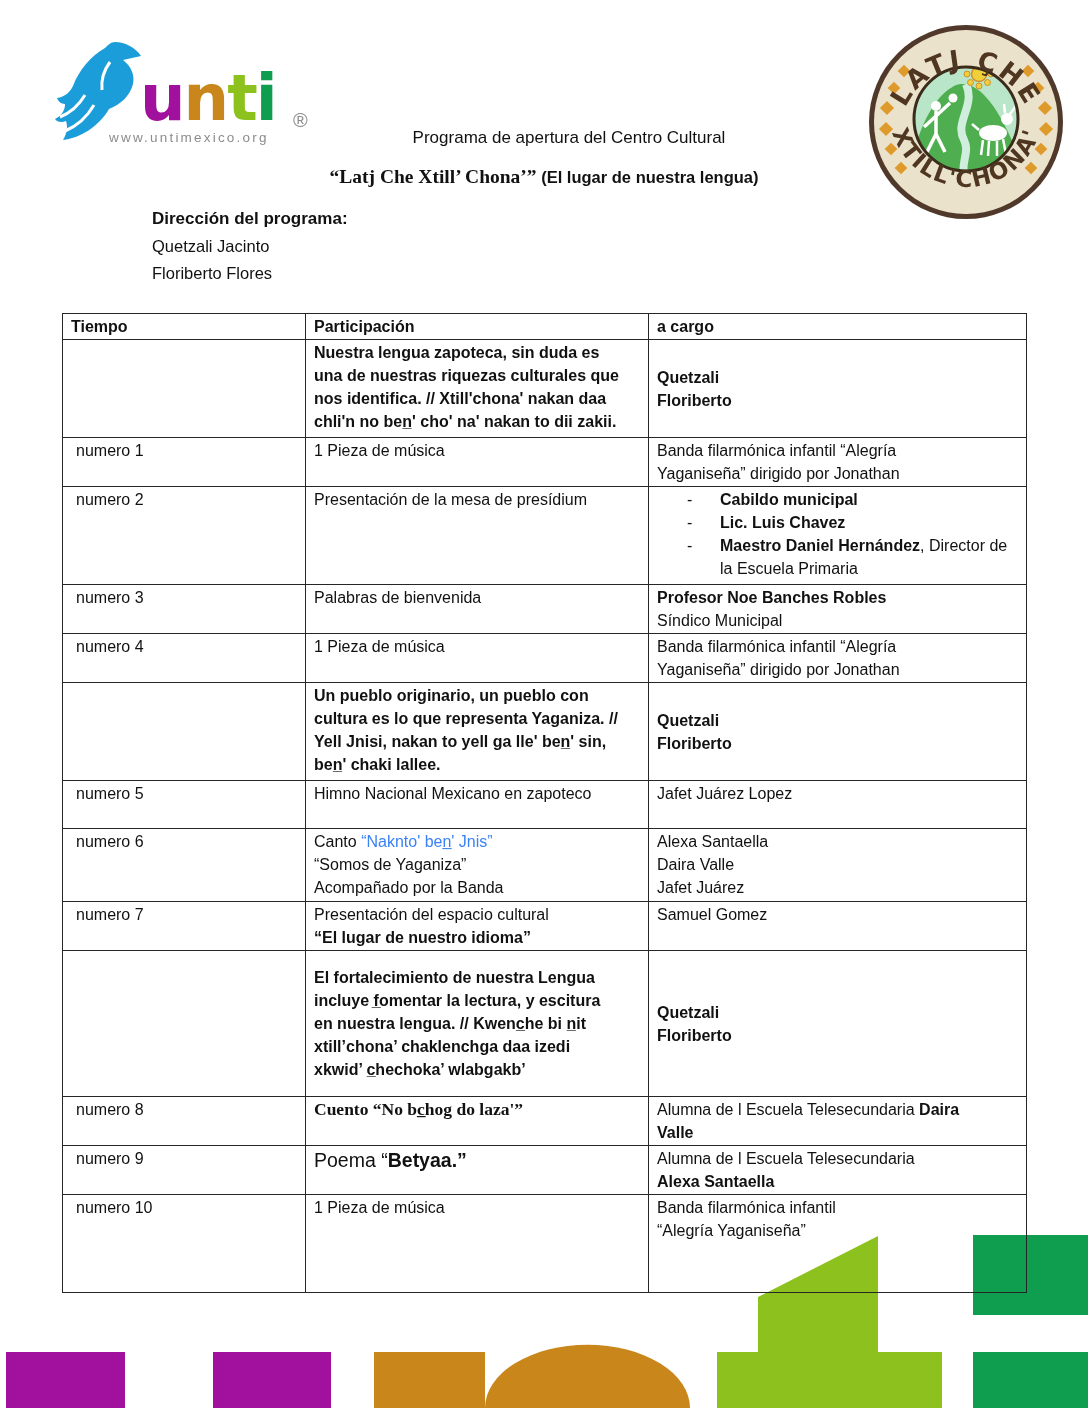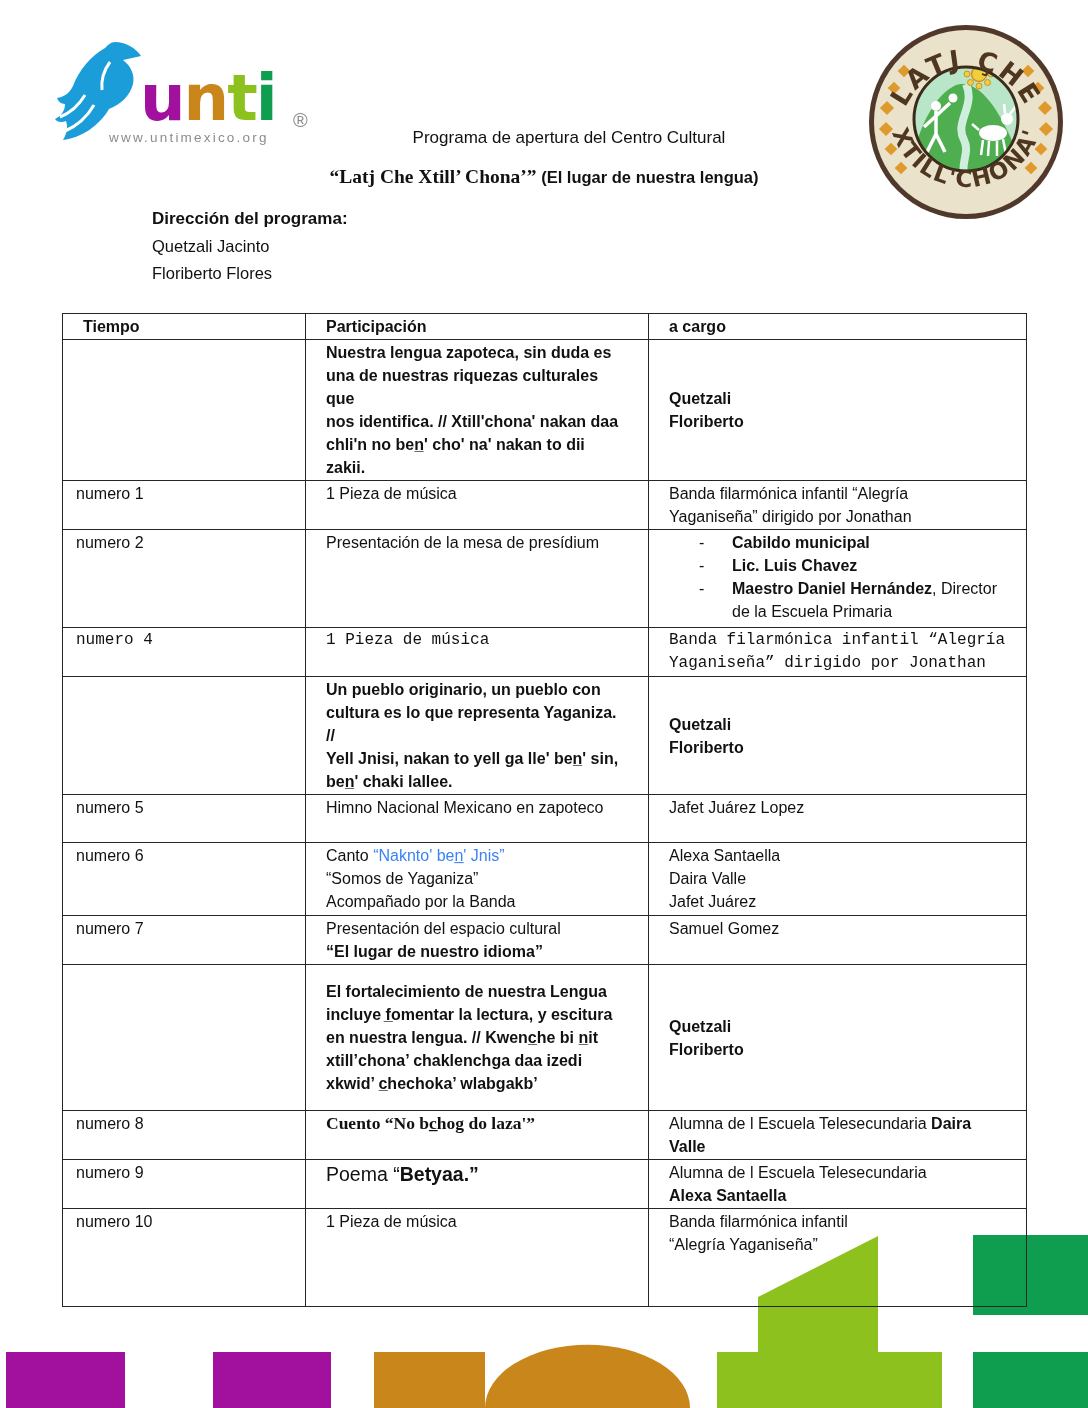--- a/index.html
+++ b/index.html
@@ -14,21 +14,21 @@
   #titleLine{left:0;top:166px;width:100%;text-align:center;}
   #titleLine .tq{font-family:"Liberation Serif",serif;font-weight:700;font-size:19.5px;}
   #titleLine .tp{font-weight:700;font-size:16.5px;margin-top:36px;}
   #direccion{left:152px;top:205px;font-size:16.5px;line-height:27.5px;}
   #direccion .lbl{font-weight:700;font-size:17px;}
 
   
   table#prog{position:absolute;left:62px;top:313px;width:964px;z-index:1;
     border-collapse:collapse;table-layout:fixed;font-size:16px;line-height:23px;
     background:transparent;}
-  #prog th,#prog td{border:1.5px solid #262626;padding:1px 20px;vertical-align:top;}
+  #prog th,#prog td{border:1.5px solid #262626;padding:1px 8px;vertical-align:top;}
   #prog th{text-align:left;font-weight:700;height:23px;}
   #prog td.tiempo{padding-left:13px;}
   #prog td.vm{vertical-align:middle;}
   .b{font-weight:700;}
   .g{color:#3b82f6;}
   .sfb{font-family:"Liberation Serif",serif;font-weight:700;font-size:17.5px;}
   .lg{font-size:19.5px;line-height:26px;}
   .lgb{font-size:19.5px;line-height:26px;font-weight:700;}
   .ln{min-height:10px;}
   .li{display:flex;padding-left:30px;}
@@ -204,21 +204,31 @@
           <div class="ln li">
             <span class="dash">-</span>
             <span><span class="b">Lic. Luis Chavez</span></span>
           </div>
           <div class="ln li">
             <span class="dash">-</span>
             <span><span class="b">Maestro Daniel Hernández</span><span>, Director de la Escuela Primaria</span></span>
           </div>
         </td>
       </tr>
-      <tr style="height: 48px; font-family: Liberation Mono, monospace;">
+      <tr style="height: 47px;">
+        <td class="tiempo">numero 3</td>
+        <td>
+          <div class="ln"><span>Palabras de bienvenida</span></div>
+        </td>
+        <td>
+          <div class="ln"><span class="b">Profesor Noe Banches Robles</span></div>
+          <div class="ln"><span>Síndico Municipal</span></div>
+        </td>
+      </tr>
+      <tr style="height: 48px;">
         <td class="tiempo">numero 4</td>
         <td>
           <div class="ln"><span>1 Pieza de música</span></div>
         </td>
         <td>
           <div class="ln"><span>Banda filarmónica infantil “Alegría</span></div>
           <div class="ln"><span>Yaganiseña” dirigido por Jonathan</span></div>
         </td>
       </tr>
       <tr style="height: 98px; margin-left: 24px;">

